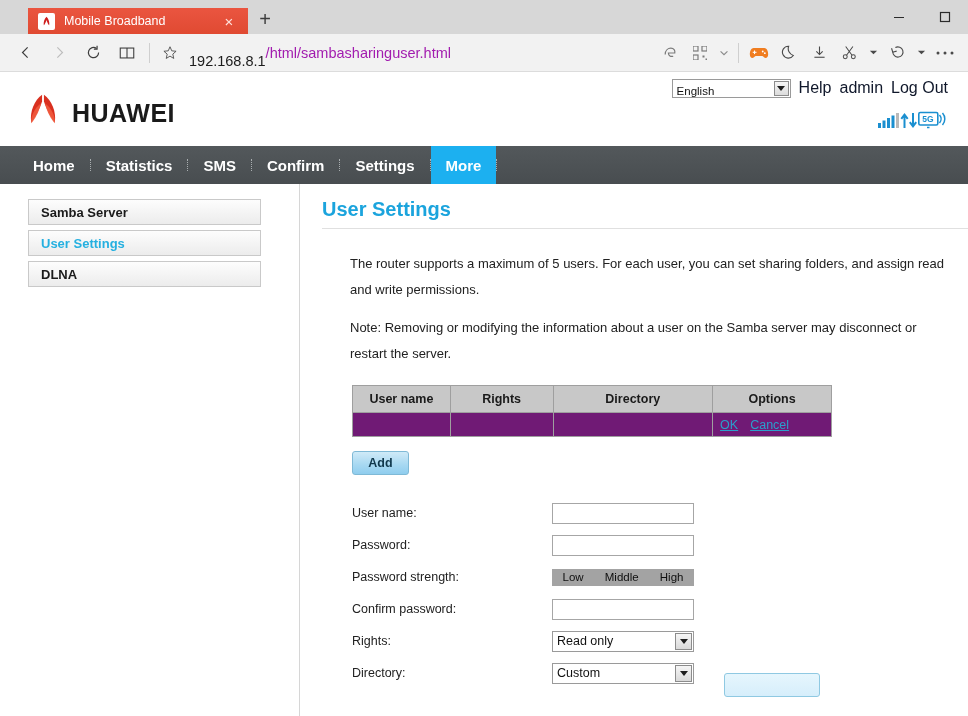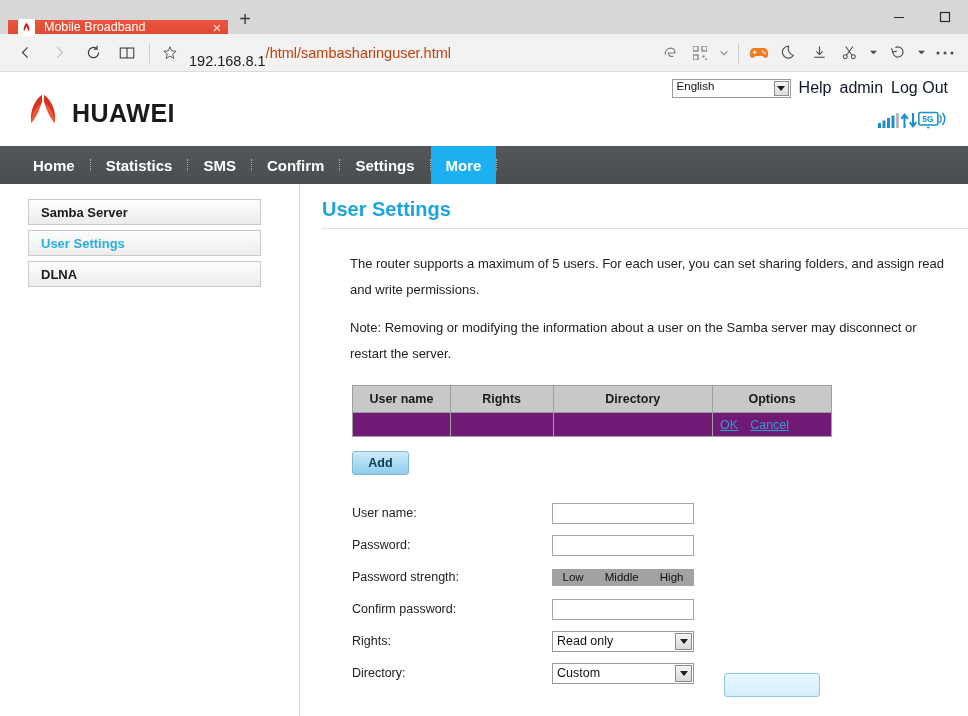--- a/index.html
+++ b/index.html
@@ -14,30 +14,31 @@
   
   .browser-titlebar {
     height: 34px;
     background: #d7d7d7;
     display: flex;
     align-items: flex-end;
     position: relative;
   }
   .tab-strip { display: flex; align-items: flex-end; height: 34px; padding-left: 8px; }
   .tab {
-    height: 14px;
+    height: 26px;
     min-width: 220px;
     background: #e8503a;
     background: linear-gradient(180deg,#ea5540 0%, #e04a32 100%);
     display: flex;
     align-items: center;
-    padding: 0 0 0 10px;
+    padding: 0 8px 0 10px;
     color: #ffffff;
     font-size: 12.5px;
     position: relative;
+    margin-left: 20px;
   }
   .tab-favicon {
     width: 17px; height: 17px;
     background: #ffffff;
     border-radius: 2px;
     margin-right: 9px;
     display: flex; align-items: center; justify-content: center;
     flex: 0 0 auto;
   }
   .tab-title { flex: 1 1 auto; white-space: nowrap; overflow: hidden; }
@@ -82,21 +83,21 @@
     flex: 1 1 auto;
     height: 32px;
     display: flex; align-items: center;
     font-size: 14.5px;
     color: #5a5a5a;
     padding-left: 4px;
     overflow: hidden;
     white-space: nowrap;
   }
   .addr-host { color: #1c1c1c; margin-top: 16px; }
-  .addr-path { color: #c2410c; text-align: right; }
+  .addr-path { color: #a21caf; text-align: right; }
   .tb-right { display: flex; align-items: center; }
   .tb-icon {
     width: 30px; height: 32px;
     display: flex; align-items: center; justify-content: center;
     color: #4a4a4a;
   }
   .tb-icon.small-caret { width: 18px; }
 
   
   .page { position: relative; width: 968px; height: 644px; background: #fff; overflow: hidden; }
@@ -116,21 +117,21 @@
   }
   .topright {
     position: absolute; right: 20px; top: 0px;
     display: flex; flex-direction: column; align-items: flex-end;
   }
   .toprow1 { display: flex; align-items: center; height: 22px; margin-top: 5px;}
   .lang-select {
     width: 119px; height: 19px;
     border: 1px solid #9a9a9a;
     background: #ffffff;
-    display: flex; align-items: flex-start;
+    display: flex; align-items: flex-end;
     font-size: 11.5px; color: #111;
     padding-left: 4px;
     position: relative;
   }
   .lang-arrow {
     position: absolute; right: 1px; top: 1px;
     width: 15px; height: 15px;
     background: linear-gradient(180deg,#f6f6f6,#dcdcdc);
     border: 1px solid #8c8c8c;
     display: flex; align-items: center; justify-content: center;

